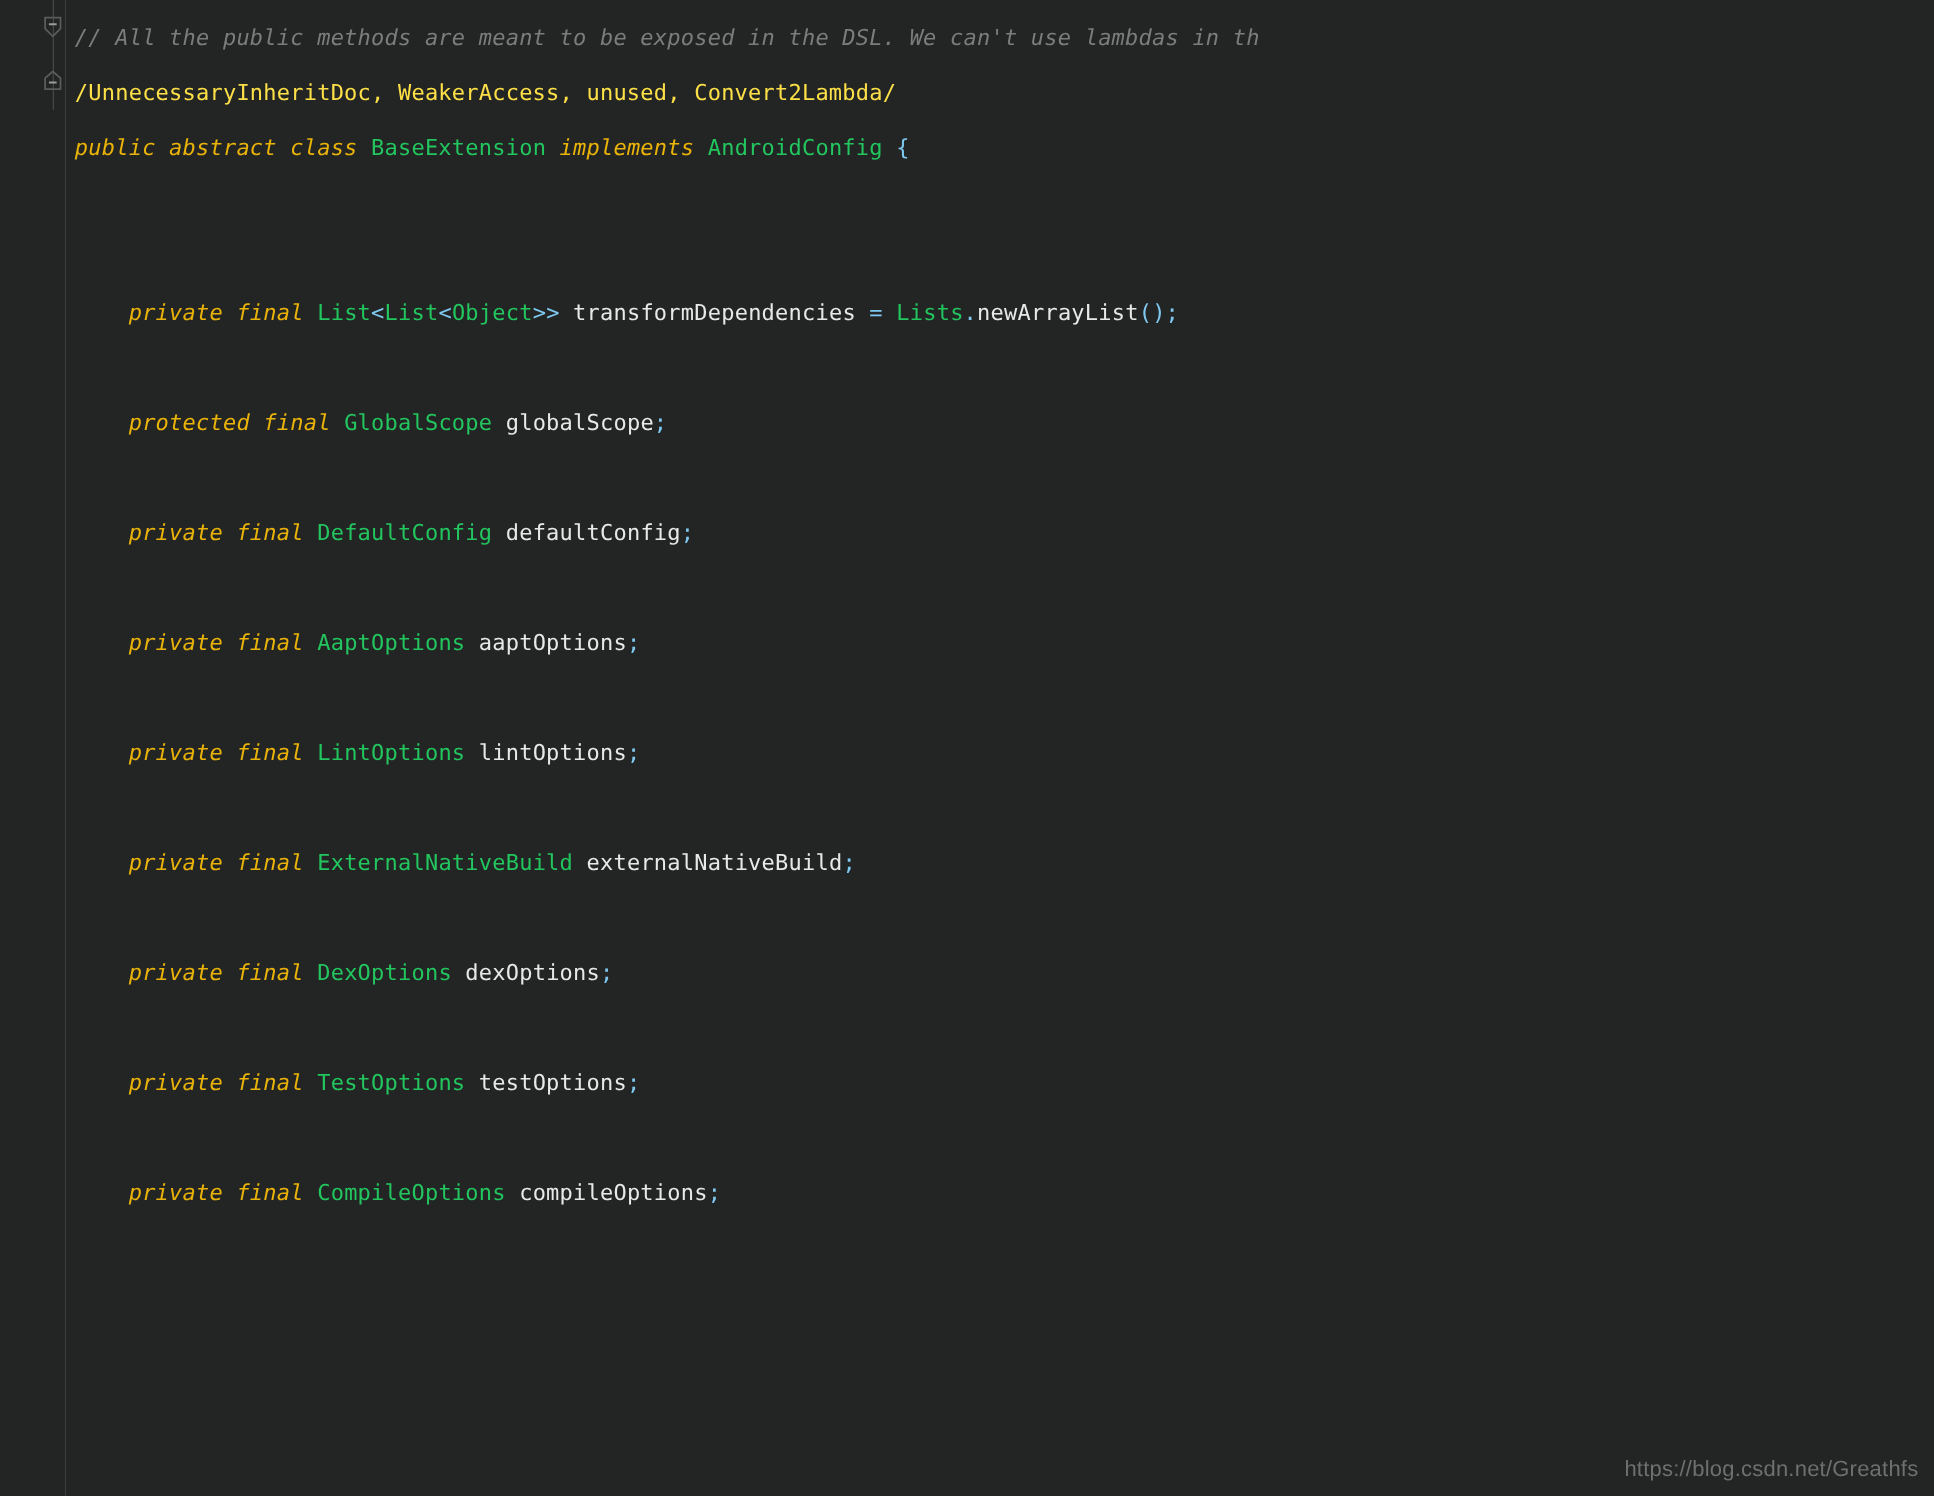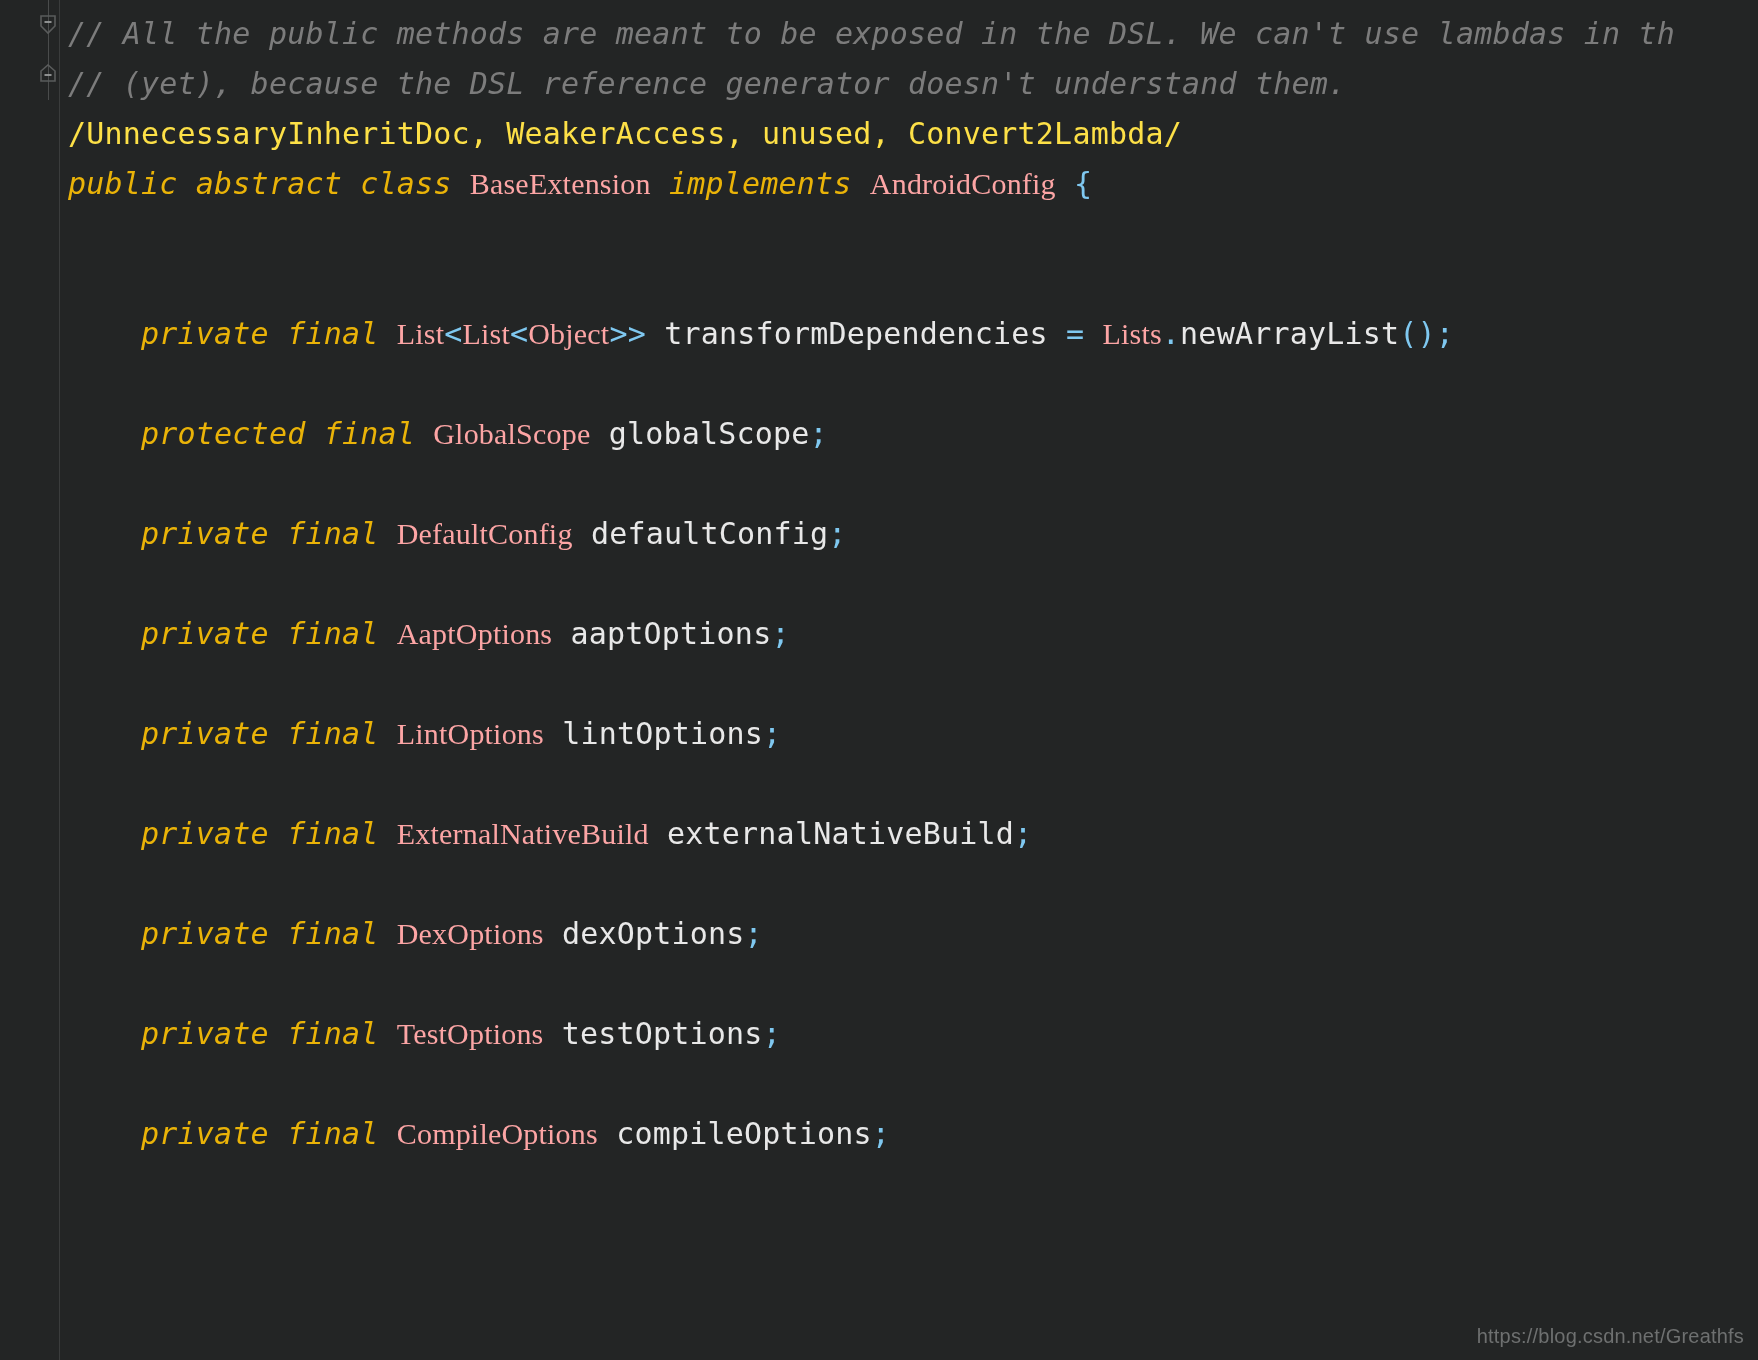--- a/index.html
+++ b/index.html
@@ -59,31 +59,31 @@
     right: 0;
     height: 1360px;
     overflow: hidden;
     padding-top: 9px;
     box-sizing: border-box;
   }
   .code-line {
     height: 50px;
     line-height: 50px;
     white-space: pre;
-    font-size: 30px;
+    font-size: 20px;
     letter-spacing: 0.2px;
     color: #d6d6d6;
     padding-left: 8px;
   }
 
   
   .tok-comment  { color: #7c7c7c; font-style: italic; }
   .tok-annot    { color: #fde047; }
   .tok-keyword  { color: #eab308; font-style: italic; }
-  .tok-type     { color: #fca5a5; font-family: Liberation Serif, serif; }
+  .tok-type     { color: #22c55e; }
   .tok-ident    { color: #e8e8e8; }
   .tok-punct    { color: #7fc8f0; }
   .tok-plain    { color: #e8e8e8; }
 
   
   #watermark {
     position: absolute;
     right: 14px;
     bottom: 12px;
     font-family: "Liberation Sans", sans-serif;
@@ -110,21 +110,20 @@
     <div class="fold-marker" style="top: 64px;">
       <svg width="22" height="24" viewBox="0 0 22 24">
         <path d="M3 17 L3 7 L10 1 L17 7 L17 17 Z" fill="none" stroke="#5a5c5c" stroke-width="1.6"></path>
         <line x1="6.5" y1="11" x2="13.5" y2="11" stroke="#9a9c9c" stroke-width="1.8"></line>
       </svg>
     </div>
   </div>
 
   <div id="code">
       <div class="code-line"><span class="tok-comment">// All the public methods are meant to be exposed in the DSL. We can't use lambdas in th</span></div>
-      <div class="code-line"><span class="tok-comment">// (yet), because the DSL reference generator doesn't understand them.</span></div>
       <div class="code-line"><span class="tok-annot">/UnnecessaryInheritDoc, WeakerAccess, unused, Convert2Lambda/</span></div>
       <div class="code-line"><span class="tok-keyword">public abstract class</span><span class="tok-plain"> </span><span class="tok-type">BaseExtension</span><span class="tok-plain"> </span><span class="tok-keyword">implements</span><span class="tok-plain"> </span><span class="tok-type">AndroidConfig</span><span class="tok-plain"> </span><span class="tok-punct">{</span></div>
       <div class="code-line">&nbsp;</div>
       <div class="code-line"><span class="tok-plain">    </span></div>
       <div class="code-line"><span class="tok-plain">    </span><span class="tok-keyword">private final</span><span class="tok-plain"> </span><span class="tok-type">List</span><span class="tok-punct">&lt;</span><span class="tok-type">List</span><span class="tok-punct">&lt;</span><span class="tok-type">Object</span><span class="tok-punct">&gt;&gt;</span><span class="tok-plain"> </span><span class="tok-ident">transformDependencies</span><span class="tok-plain"> </span><span class="tok-punct">=</span><span class="tok-plain"> </span><span class="tok-type">Lists</span><span class="tok-punct">.</span><span class="tok-ident">newArrayList</span><span class="tok-punct">();</span></div>
       <div class="code-line">&nbsp;</div>
       <div class="code-line"><span class="tok-plain">    </span><span class="tok-keyword">protected final</span><span class="tok-plain"> </span><span class="tok-type">GlobalScope</span><span class="tok-plain"> </span><span class="tok-ident">globalScope</span><span class="tok-punct">;</span></div>
       <div class="code-line">&nbsp;</div>
       <div class="code-line"><span class="tok-plain">    </span><span class="tok-keyword">private final</span><span class="tok-plain"> </span><span class="tok-type">DefaultConfig</span><span class="tok-plain"> </span><span class="tok-ident">defaultConfig</span><span class="tok-punct">;</span></div>
       <div class="code-line">&nbsp;</div>

